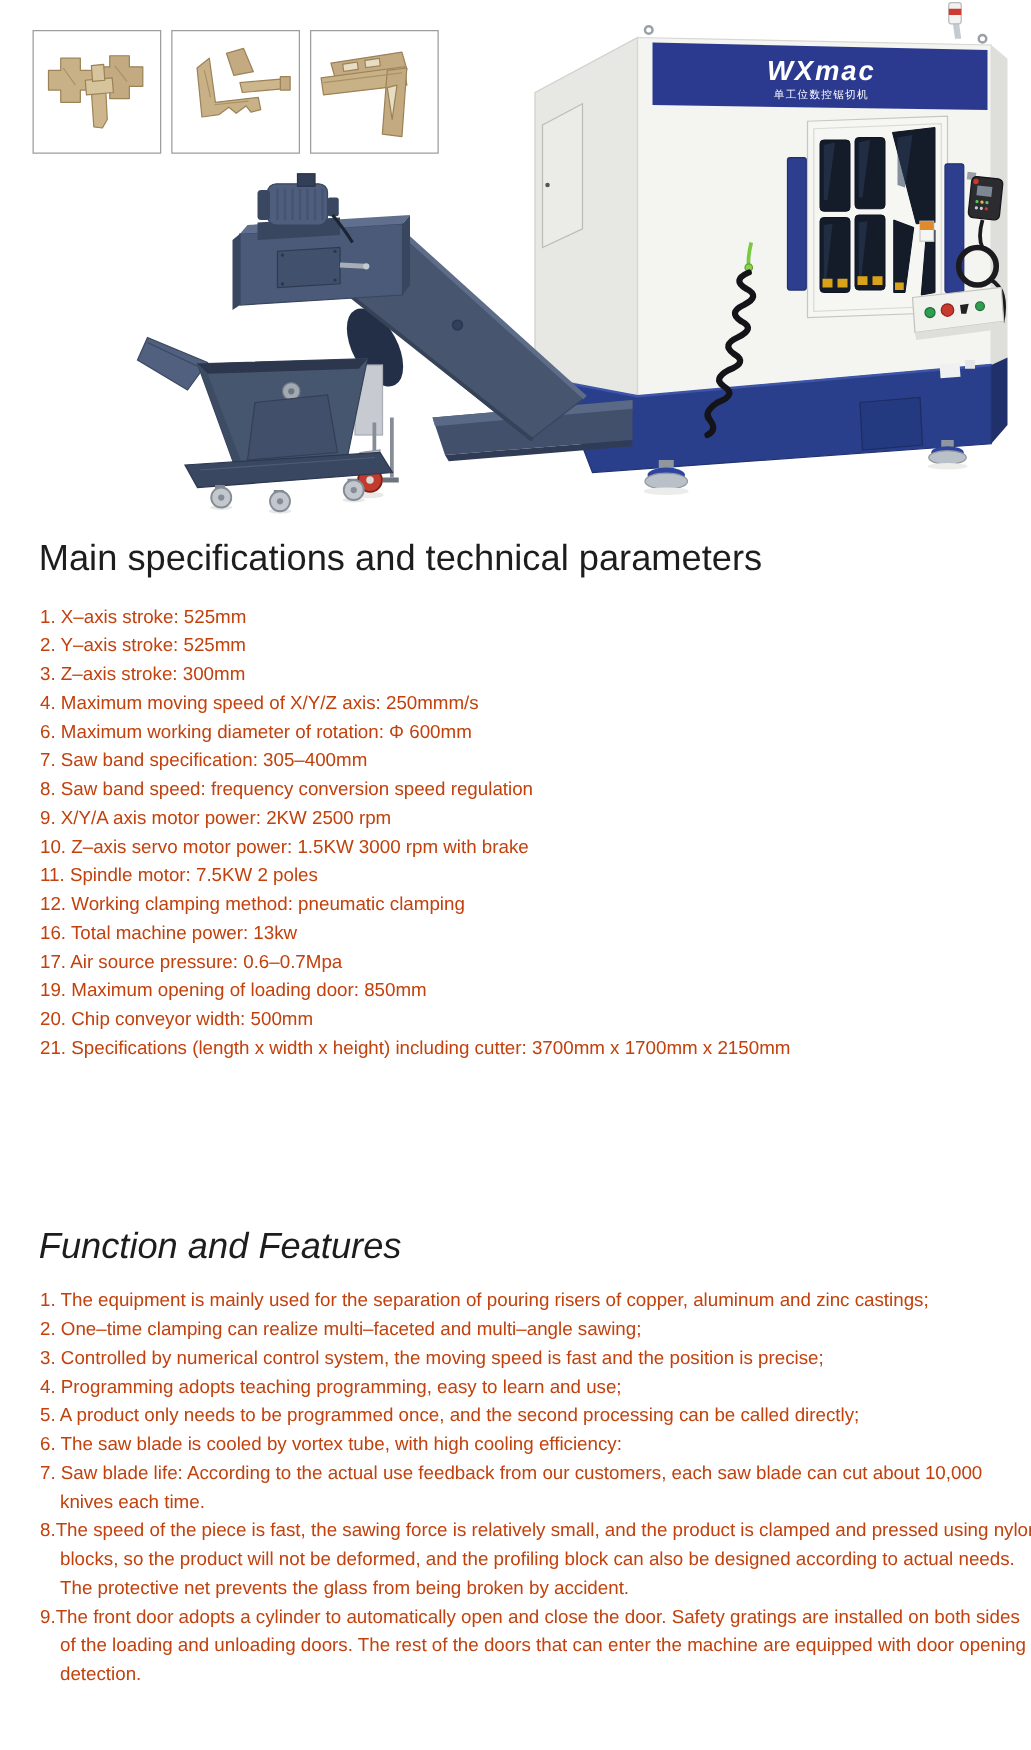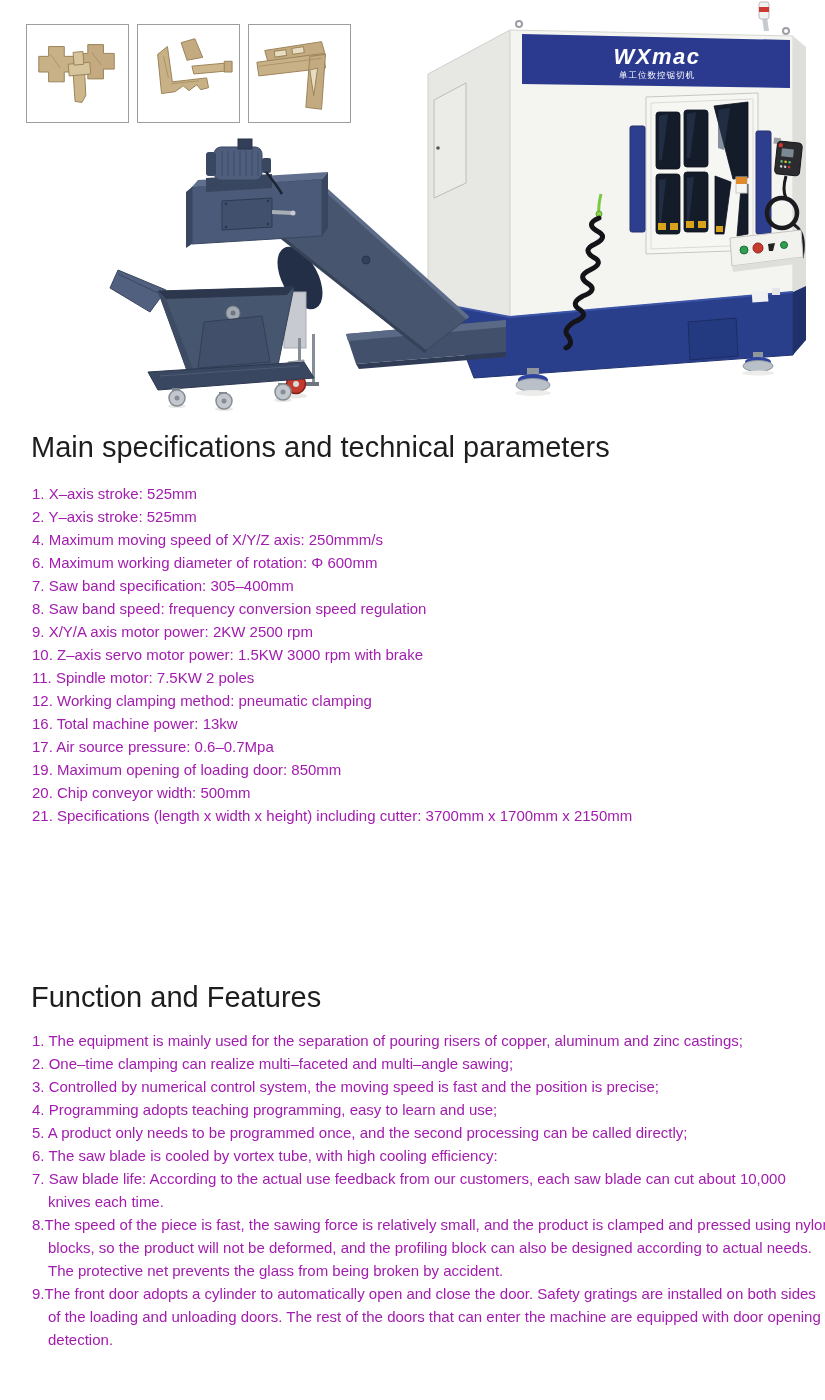--- a/index.html
+++ b/index.html
@@ -12,21 +12,21 @@
     border:1px solid #9d9d9d;box-sizing:border-box;
   }
   .thumb svg{display:block;width:100%;height:100%;}
   #machine-wrap{position:absolute;left:0;top:0;width:739px;height:430px;}
   .section-title{
     position:absolute;left:31px;font-size:29px;font-weight:400;color:#1d1d1d;
     letter-spacing:0px;white-space:nowrap;text-align:right;
   }
   #specs-title{top:431px;}
   #features-title{top:981px;}
-  .list{position:absolute;left:32px;font-size:15px;line-height:23px;color:#a21caf;}
+  .list{position:absolute;left:32px;font-size:15px;line-height:23px;color:#c2410c;}
   #specs-list{top:482px;width:780px;}
   #features-list{top:1029px;width:800px;}
   .spec-item{white-space:nowrap;}
   .feature-item{padding-left:16px;text-indent:-16px;}
   .logo-text{font-weight:bold;font-style:italic;letter-spacing:1.5px;}
 </style>
 </head>
 <body>
 
 <div id="page">
@@ -252,36 +252,37 @@
           <circle cx="283" cy="392" r="2.5" fill="#858c95"></circle>
         </g>
       </g>
     </svg>
   </div>
 
   <h1 class="section-title" id="specs-title" style="margin:0;">Main specifications and technical parameters</h1>
   <div class="list" id="specs-list">
       <div class="spec-item">1. X–axis stroke: 525mm</div>
       <div class="spec-item">2. Y–axis stroke: 525mm</div>
+      <div class="spec-item">3. Z–axis stroke: 300mm</div>
       <div class="spec-item">4. Maximum moving speed of X/Y/Z axis: 250mmm/s</div>
       <div class="spec-item">6. Maximum working diameter of rotation: Φ 600mm</div>
       <div class="spec-item">7. Saw band specification: 305–400mm</div>
       <div class="spec-item">8. Saw band speed: frequency conversion speed regulation</div>
       <div class="spec-item">9. X/Y/A axis motor power: 2KW 2500 rpm</div>
       <div class="spec-item">10. Z–axis servo motor power: 1.5KW 3000 rpm with brake</div>
       <div class="spec-item">11. Spindle motor: 7.5KW 2 poles</div>
       <div class="spec-item">12. Working clamping method: pneumatic clamping</div>
       <div class="spec-item">16. Total machine power: 13kw</div>
       <div class="spec-item">17. Air source pressure: 0.6–0.7Mpa</div>
       <div class="spec-item">19. Maximum opening of loading door: 850mm</div>
       <div class="spec-item">20. Chip conveyor width: 500mm</div>
       <div class="spec-item">21. Specifications (length x width x height) including cutter: 3700mm x 1700mm x 2150mm</div>
     </div>
 
-  <h1 class="section-title" id="features-title" style="margin:0;">Function and Features</h1>
+  <h1 class="section-title" id="features-title" style="margin:0;font-style:italic;">Function and Features</h1>
   <div class="list" id="features-list">
       <div class="feature-item">1. The equipment is mainly used for the separation of pouring risers of copper, aluminum and zinc castings;</div>
       <div class="feature-item">2. One–time clamping can realize multi–faceted and multi–angle sawing;</div>
       <div class="feature-item">3. Controlled by numerical control system, the moving speed is fast and the position is precise;</div>
       <div class="feature-item">4. Programming adopts teaching programming, easy to learn and use;</div>
       <div class="feature-item">5. A product only needs to be programmed once, and the second processing can be called directly;</div>
       <div class="feature-item">6. The saw blade is cooled by vortex tube, with high cooling efficiency:</div>
       <div class="feature-item">7. Saw blade life: According to the actual use feedback from our customers, each saw blade can cut about 10,000 knives each time.</div>
       <div class="feature-item">8.The speed of the piece is fast, the sawing force is relatively small, and the product is clamped and pressed using nylon blocks, so the product will not be deformed, and the profiling block can also be designed according to actual needs. The protective net prevents the glass from being broken by accident.</div>
       <div class="feature-item">9.The front door adopts a cylinder to automatically open and close the door. Safety gratings are installed on both sides of the loading and unloading doors. The rest of the doors that can enter the machine are equipped with door opening detection.</div>

